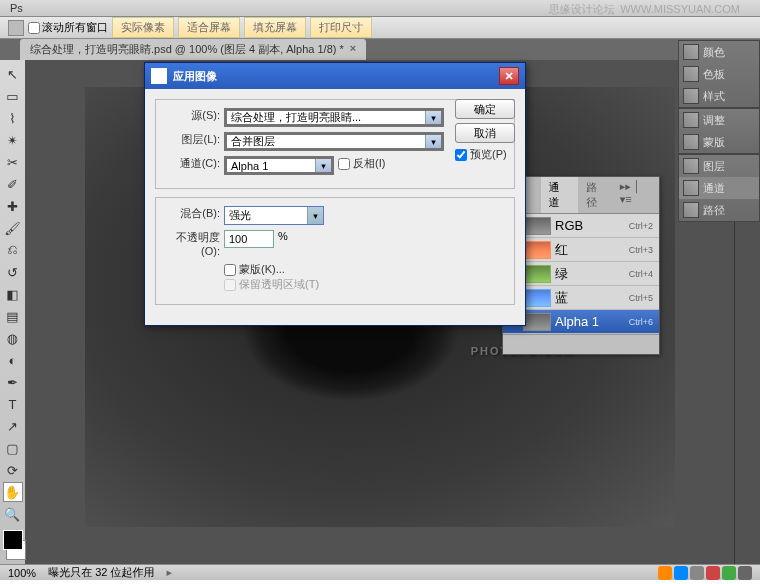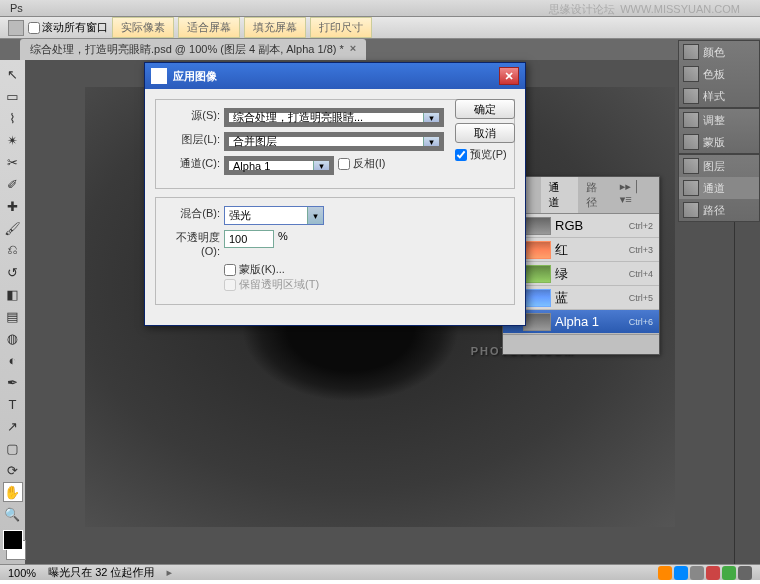--- a/index.html
+++ b/index.html
@@ -38,21 +38,21 @@
 .sicon{width:14px;height:14px;border-radius:3px}
 
 .dialog{position:absolute;left:144px;top:62px;width:382px;background:#eee;border:1px solid #0a246a;box-shadow:2px 2px 8px rgba(0,0,0,.5);z-index:100}
 .dlg-title{height:26px;background:linear-gradient(#3b77dd,#2b5bbb);color:#fff;display:flex;align-items:center;padding:0 6px;font-size:12px;font-weight:bold}
 .dlg-title .dicon{width:16px;height:16px;background:#fff;margin-right:6px}
 .dlg-close{margin-left:auto;width:20px;height:18px;background:linear-gradient(#e88,#c33);color:#fff;display:flex;align-items:center;justify-content:center;font-weight:bold;border:1px solid #922}
 .dlg-body{padding:10px 10px 12px;position:relative}
 .fieldset{border:1px solid #bbb;padding:8px;margin-bottom:8px}
 .frow{display:flex;align-items:flex-start;margin-bottom:5px;gap:4px}
 .flabel{width:56px;text-align:right;color:#333}
-.fcombo{flex:1;height:19px;border:5px solid #737373;background:#fff;display:flex;align-items:center;padding:0 4px;position:relative}
+.fcombo{flex:1;height:19px;border:3px solid #737373;background:#fff;display:flex;align-items:center;padding:0 4px;position:relative}
 .fcombo.blue{border:1px solid #5a7ac0}
 .fcombo .arrow{position:absolute;right:0;top:0;width:16px;height:100%;background:linear-gradient(#cde,#abd);border-left:1px solid #7a9;display:flex;align-items:center;justify-content:center;font-size:9px}
 .finput{width:50px;height:18px;border:1px solid #7a9;background:#fff;padding:8px 4px}
 .fcheck{display:flex;align-items:center;gap:3px;color:#333}
 .fcheck input{width:12px;height:12px}
 .fcheck.dis{color:#999}
 .dlg-btns{position:absolute;right:10px;top:10px;display:flex;flex-direction:column;gap:4px;width:60px}
 .dbtn{height:20px;background:linear-gradient(#fefefe,#e0e0e0);border:1px solid #888;border-radius:3px;display:flex;align-items:center;justify-content:center;font-size:11px}
 .cursor{position:absolute;left:268px;top:187px;font-size:16px;color:#000;pointer-events:none;transform:rotate(-15deg)}
 

